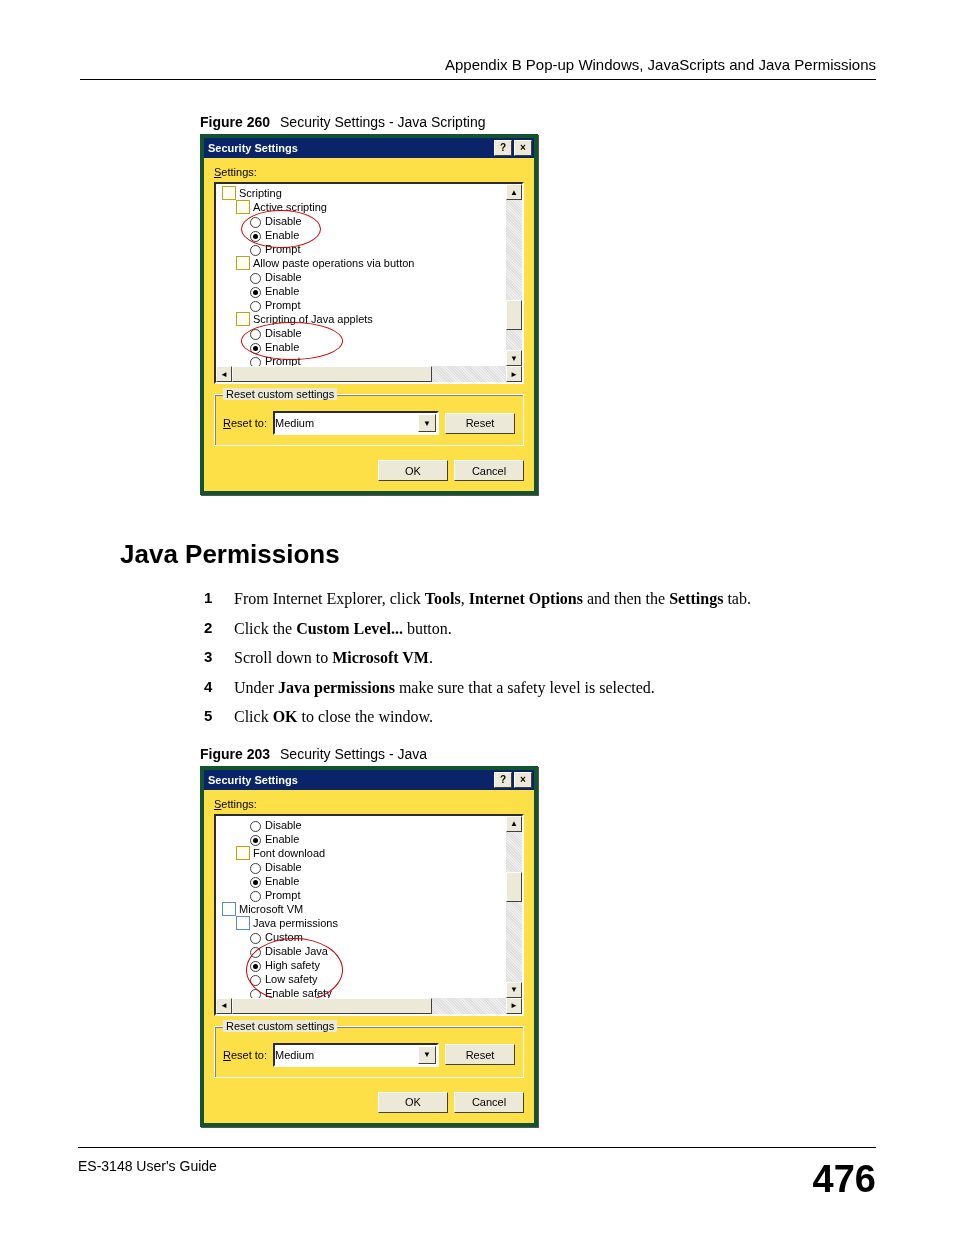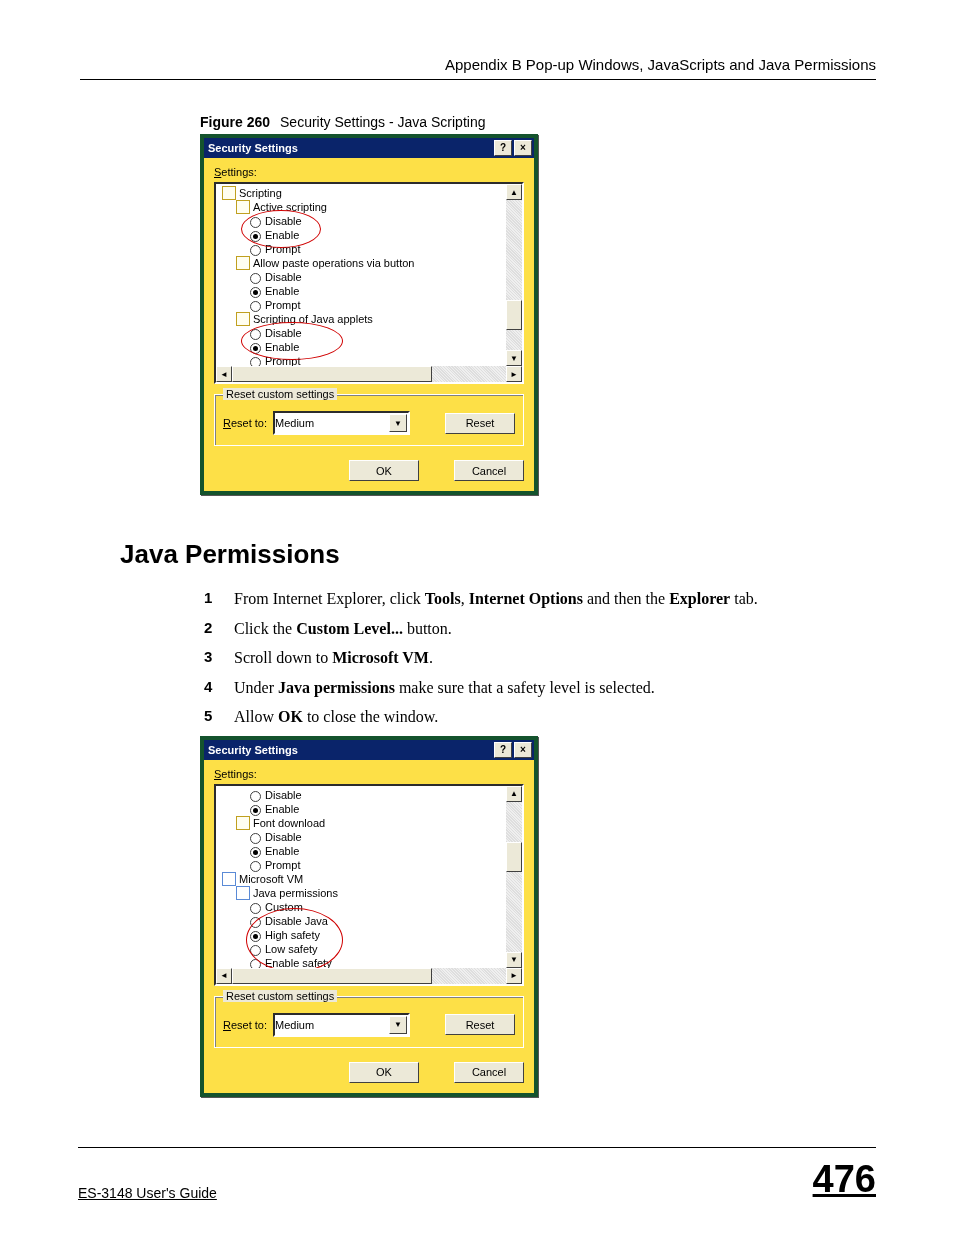--- a/index.html
+++ b/index.html
@@ -138,21 +138,21 @@
   .combo .drop {
     position:absolute; right:1px; top:1px; bottom:1px; width:16px;
     background:#ece9d8; border:1px solid #fff; border-right-color:#404040; border-bottom-color:#404040;
     display:flex; align-items:center; justify-content:center; font-size:8px;
   }
   .btn {
     height:21px; min-width:70px; padding:0 8px;
     background:#ece9d8;
     border:1px solid #fff; border-right-color:#404040; border-bottom-color:#404040;
     font-family: Tahoma, Arial, sans-serif; font-size:11px;
-    display:inline-flex; align-items:center; justify-content:center;margin-left:29px;
+    display:inline-flex; align-items:center; justify-content:center;
   }
   .dlg-buttons { display:flex; justify-content:flex-end; gap:6px; margin-top:14px; }
 
   .circle {
     position:absolute; border:1.5px solid #d00000; border-radius:50%;
     pointer-events:none;
   }
 
   h2.section {
     font-family: Arial, Helvetica, sans-serif;
@@ -182,23 +182,22 @@
     left: -26px;
     font-size: 15px;
   }
   .b { font-weight: bold; }
 
   .footer {
     position: absolute;
     left: 78px; right: 78px; bottom: 34px;
     border-top: 1.5px solid #000;
     padding-top: 10px;
-    display: flex; justify-content: space-between; align-items: flex-end;
+    display: flex; justify-content: space-between; 
     font-family: Arial, Helvetica, sans-serif;
-    text-decoration: underline;
   }
   .footer .guide { font-size: 14px; }
   .footer .pageno { font-size: 38px; font-weight: bold; }
 </style>
 </head>
 <body>
 
 <div class="page">
 
   <div class="header-line">Appendix B Pop-up Windows, JavaScripts and Java Permissions</div>
@@ -324,36 +323,39 @@
         <button class="btn">OK</button>
         <button class="btn">Cancel</button>
       </div>
     </div>
   </div>
 
   <h2 class="section">Java Permissions</h2>
 
   <ol class="steps">
     <li>
-      <span>From Internet Explorer, click </span><span class="b">Tools</span><span>, </span><span class="b">Internet Options</span><span> and then the </span><span class="b">Explorer</span><span> tab.</span>
+      <span>From Internet Explorer, click </span><span class="b">Tools</span><span>, </span><span class="b">Internet Options</span><span> and then the </span><span class="b">Settings</span><span> tab.</span>
     </li>
     <li>
       <span>Click the </span><span class="b">Custom Level...</span><span> button.</span>
     </li>
     <li>
       <span>Scroll down to </span><span class="b">Microsoft VM</span><span>.</span>
     </li>
     <li>
       <span>Under </span><span class="b">Java permissions</span><span> make sure that a safety level is selected.</span>
     </li>
     <li>
-      <span>Allow </span><span class="b">OK</span><span> to close the window.</span>
+      <span>Click </span><span class="b">OK</span><span> to close the window.</span>
     </li>
   </ol>
 
+  <div class="fig-caption" style="margin-top:18px;">
+    <span class="bold">Figure 203</span><span class="sep"></span><span>Security Settings - Java</span>
+  </div>
 
   <div class="dialog">
     <div class="titlebar">
       <span class="title">Security Settings</span>
       <span class="tb-btn">?</span>
       <span class="tb-btn">×</span>
     </div>
     <div class="dlg-body">
       <div class="settings-label"><span class="u">S</span><span>ettings:</span></div>
       <div class="tree-box" style="position:relative;">

